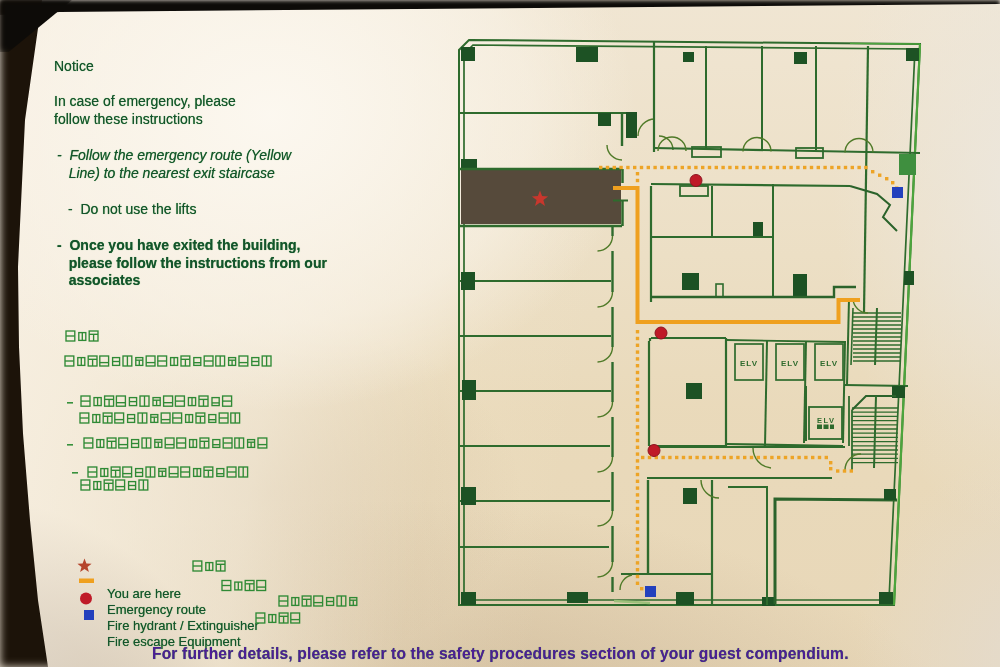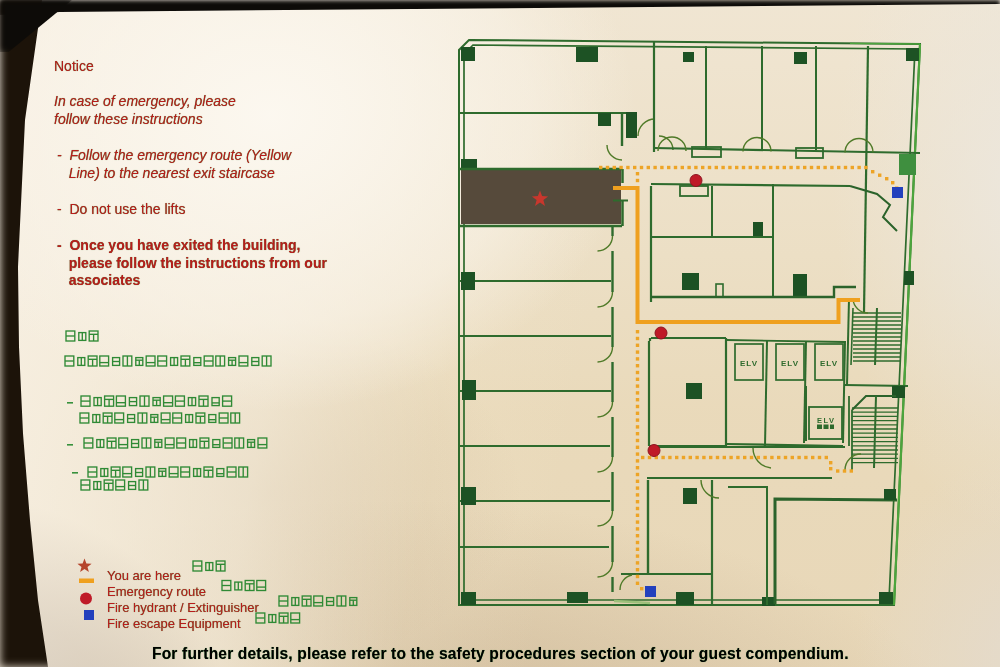--- a/index.html
+++ b/index.html
@@ -5,50 +5,50 @@
 background-color:#e3d2b2;
 background-image:
 radial-gradient(ellipse 470px 380px at 270px 115px, rgba(252,248,240,0.97), rgba(249,243,232,0.6) 55%, rgba(249,243,232,0) 78%),
 linear-gradient(100deg, rgba(248,241,229,0.92) 0%, rgba(246,238,222,0.65) 30%, rgba(242,230,204,0.2) 46%, rgba(238,222,188,0) 58%),
 radial-gradient(ellipse 260px 480px at 102% 28%, rgba(236,231,222,0.92), rgba(236,231,222,0) 72%),
 radial-gradient(ellipse 250px 300px at 103% 99%, rgba(228,219,206,0.92), rgba(228,219,206,0) 70%),
 radial-gradient(ellipse 440px 360px at -80px 112%, rgba(45,28,15,0.96), rgba(90,61,36,0.6) 45%, rgba(150,110,75,0) 72%),
 radial-gradient(ellipse 360px 250px at 27% 74%, rgba(150,118,85,0.2), rgba(150,118,85,0) 70%),
 radial-gradient(ellipse 920px 450px at 40% 118%, rgba(155,126,94,0.4), rgba(155,126,94,0) 64%),
 linear-gradient(180deg, rgba(247,240,228,0.65) 0%, rgba(245,236,216,0.5) 38%, rgba(242,228,198,0.42) 62%, rgba(238,222,192,0.45) 100%);}
-.t{position:absolute;color:#b91c1c;font-size:14px;line-height:17.7px;white-space:pre;text-shadow:0 0 0.7px #37913c}
+.t{position:absolute;color:#14532d;font-size:14px;line-height:17.7px;white-space:pre;text-shadow:0 0 0.7px #37913c}
 </style></head><body>
 
 <div style="position:absolute;left:0;top:0;width:1000px;height:16px;background:#0d0b08;filter:blur(2px);clip-path:polygon(0 0,1000px 0,1000px 4px,60px 12px,0 15px)"></div>
 
 <div style="position:absolute;left:0;top:0;width:70px;height:667px;filter:blur(4px);background:#1c1309;
 clip-path:polygon(0 0,42px 0,25px 18%,18px 40%,19px 52%,23px 65%,30px 78%,38px 90%,48px 100%,0 100%)"></div>
 
 <div style="position:absolute;left:0;top:0;width:72px;height:52px;filter:blur(3px);background:#0d0b08;clip-path:polygon(0 0,100% 0,12% 100%,0 100%)"></div>
 
 <div class="t" style="left:54px;top:58px;">Notice</div>
 
-<div class="t" style="left:54px;top:93px;font-style:italic;">In case of emergency, please
+<div class="t" style="left:54px;top:93px;">In case of emergency, please
 follow these instructions</div>
 
 <div class="t" style="left:57px;top:147px;font-style:italic;">-&nbsp;&nbsp;Follow the emergency route (Yellow
 &nbsp;&nbsp;&nbsp;Line) to the nearest exit staircase</div>
 
-<div class="t" style="left:57px;top:201px;text-align:right;">-&nbsp;&nbsp;Do not use the lifts</div>
+<div class="t" style="left:68px;top:201px;text-align:right;">-&nbsp;&nbsp;Do not use the lifts</div>
 
 <div class="t" style="left:57px;top:237px;font-weight:bold;">-&nbsp;&nbsp;Once you have exited the building,
 &nbsp;&nbsp;&nbsp;please follow the instructions from our
 &nbsp;&nbsp;&nbsp;associates</div>
 
-<div class="t" style="left:107px;top:568px;font-size:13px;line-height:16.1px;">You are here
+<div class="t" style="left:107px;top:586px;font-size:13px;line-height:16.1px;">You are here
 Emergency route
 Fire hydrant / Extinguisher
 Fire escape Equipment</div>
 
-<div class="t" style="left:152px;top:645px;color:#000000;font-size:15.6px;font-weight:bold;letter-spacing:0.15px;">For further details, please refer to the safety procedures section of your guest compendium.</div>
+<div class="t" style="left:152px;top:645px;color:#4c1d95;font-size:15.6px;font-weight:bold;letter-spacing:0.15px;">For further details, please refer to the safety procedures section of your guest compendium.</div>
 
 <svg width="1000" height="667" viewBox="0 0 1000 667" style="position:absolute;left:0;top:0;filter:blur(0.3px)">
 
 <g stroke="#2f8a35" fill="none" stroke-width="1.35">
       <rect x="66.0" y="331.0" width="8.8" height="10.0"></rect>
       <line x1="66.0" y1="336.0" x2="74.8" y2="336.0"></line>
       <rect x="78.8" y="332.6" width="7.0" height="7.8"></rect>
       <line x1="82.3" y1="332.6" x2="82.3" y2="340.4"></line>
       <rect x="89.2" y="331.0" width="8.8" height="10.0"></rect>
       <line x1="89.2" y1="334.3" x2="98.0" y2="334.3"></line>

